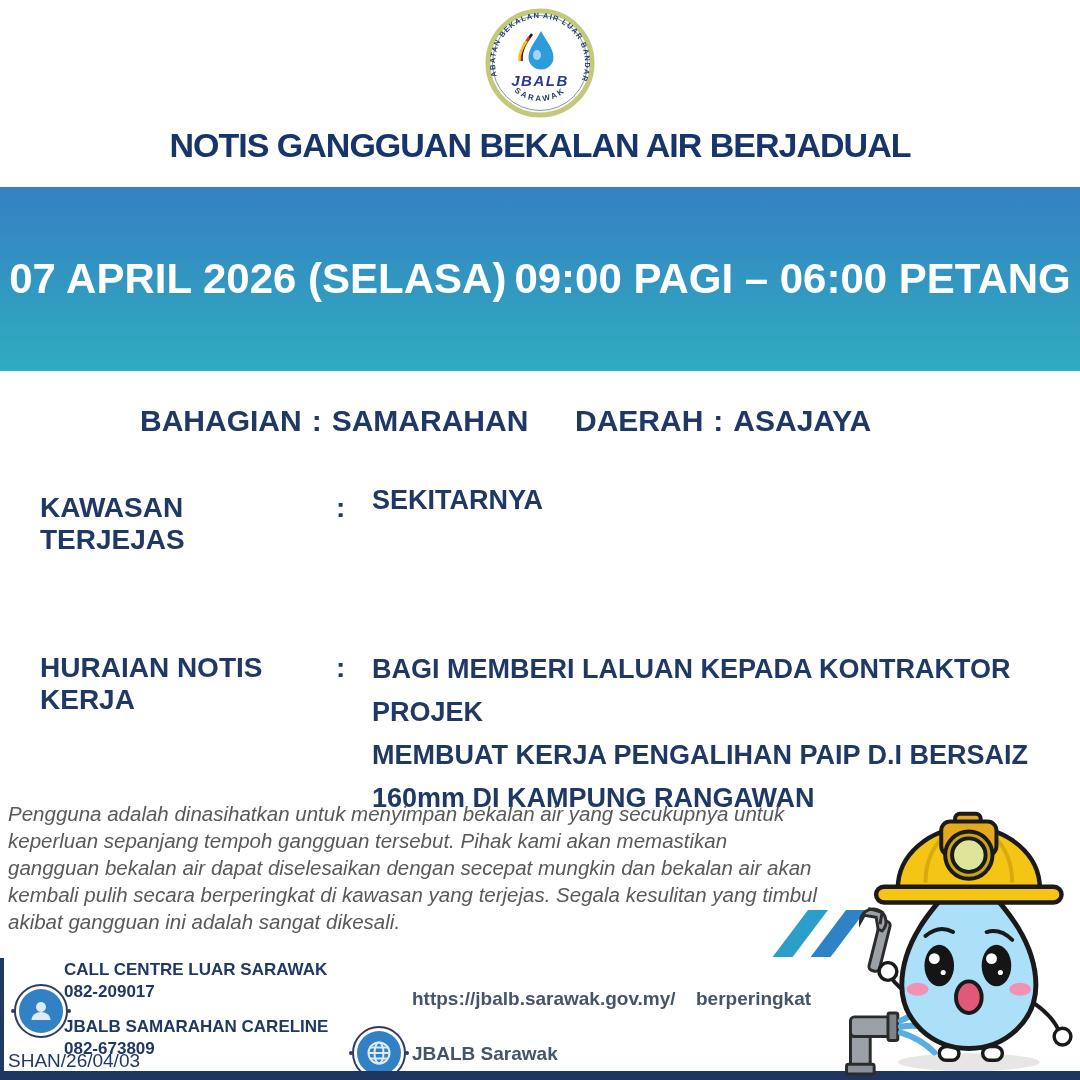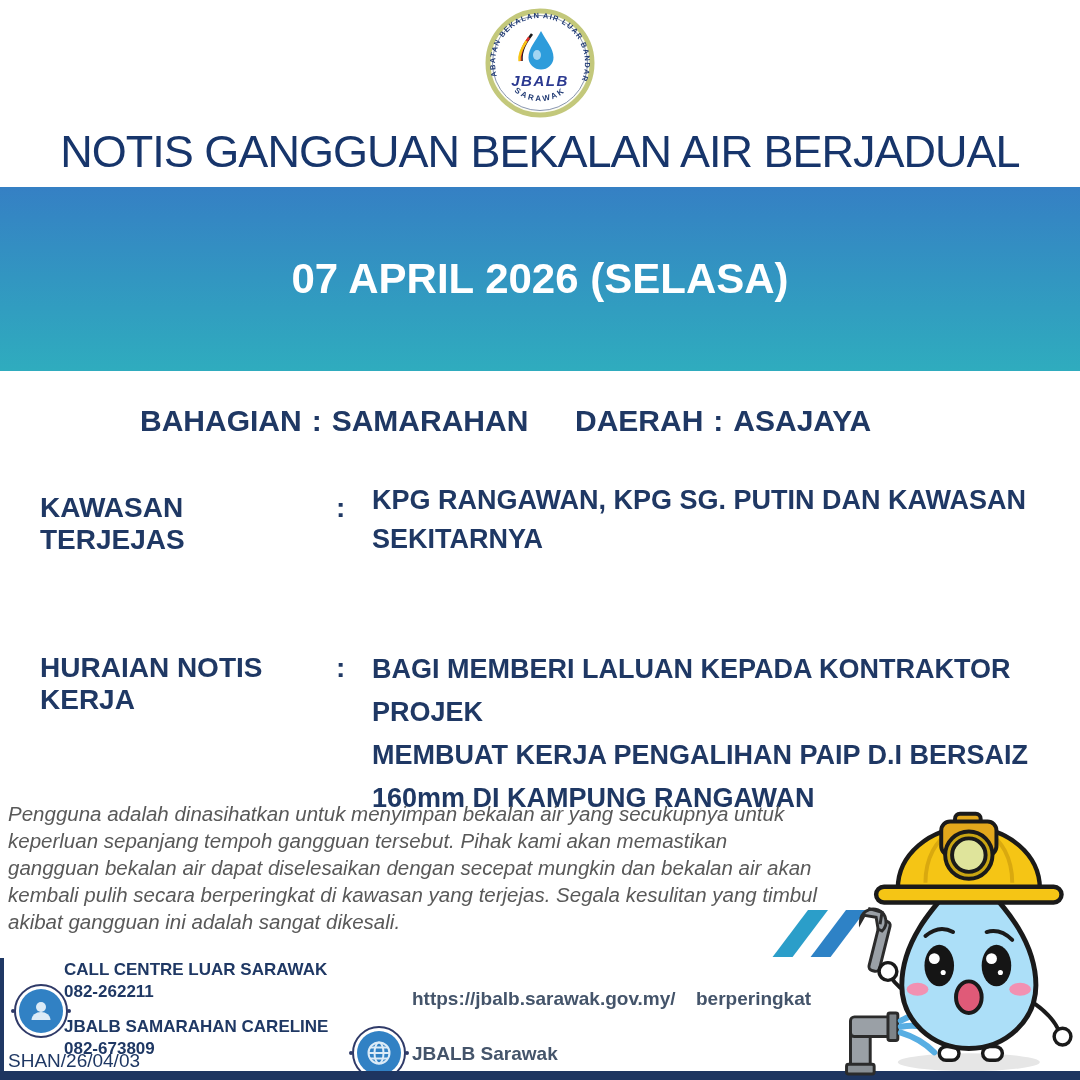--- a/index.html
+++ b/index.html
@@ -4,21 +4,21 @@
 <style>
   html,body{margin:0;padding:0;background:#fff;}
   .poster{position:relative;width:1080px;height:1080px;background:#ffffff;overflow:hidden;
           font-family:"Liberation Sans", sans-serif;color:#1F3864;}
   .abs{position:absolute;}
 
   
   .logo{left:0;right:0;top:8px;display:flex;justify-content:center;}
 
   
-  .title{left:0;right:0;top:126px;text-align:center;font-size:45px;font-weight:400;
+  .title{left:0;right:0;top:126px;text-align:center;font-size:34px;font-weight:700;
          color:#17356B;letter-spacing:-1px;}
 
   
   .banner{left:0;top:187px;width:1080px;height:184px;
           background:linear-gradient(to bottom,#3580C4 0%,#2FACBE 100%);
           display:flex;flex-direction:row;align-items:center;justify-content:center;gap:8px;}
   .banner .line{color:#ffffff;font-size:42px;font-weight:700;letter-spacing:0px;}
 
   
   .region-label{top:404px;font-size:30px;font-weight:700;}
@@ -84,33 +84,33 @@
       <path d="M56,23 C51,33 43.5,40 43.5,49.5 a12.5,12 0 0 0 25,0 C68.5,40 61,33 56,23 Z" fill="#2D9CDB"></path>
       <ellipse cx="52" cy="47" rx="4" ry="5" fill="#bfe3f7" opacity="0.8"></ellipse>
       <text x="55" y="78" text-anchor="middle" font-size="15" font-weight="bold" font-style="italic" fill="#2B3990" letter-spacing="1.5" font-family="Liberation Sans, sans-serif">JBALB</text>
     </svg>
   </div>
 
   <div class="abs title">NOTIS GANGGUAN BEKALAN AIR BERJADUAL</div>
 
   <div class="abs banner">
     <div class="line">07 APRIL 2026 (SELASA)</div>
+    <div class="line">09:00 PAGI – 06:00 PETANG</div>
   </div>
 
   <div class="abs region-label" style="left:575px;">
     <span>DAERAH</span><span class="sep">:</span><span>ASAJAYA</span>
   </div>
   <div class="abs region-label" style="left:140px;">
     <span>BAHAGIAN</span><span class="sep">:</span><span>SAMARAHAN</span>
   </div>
 
   <div class="abs info-label" style="top:492px;">KAWASAN TERJEJAS</div>
   <div class="abs info-colon" style="top:492px;">:</div>
   <div class="abs info-value kawasan-lines" style="top:481px;">
-    <div>KPG RANGAWAN, KPG SG. PUTIN DAN KAWASAN</div>
     <div>SEKITARNYA</div>
   </div>
 
   <div class="abs info-label" style="top:652px;width:320px;">HURAIAN NOTIS KERJA</div>
   <div class="abs info-colon" style="top:652px;">:</div>
   <div class="abs info-value huraian-lines" style="top:604px;margin-top:44px;">
     <div>BAGI MEMBERI LALUAN KEPADA KONTRAKTOR PROJEK</div>
     <div>MEMBUAT KERJA PENGALIHAN PAIP D.I BERSAIZ</div>
     <div>160mm DI KAMPUNG RANGAWAN</div>
   </div>
@@ -124,21 +124,21 @@
 
   <div class="abs icon-ring" style="left:14px;top:984px;">
     <div class="icon-circle">
       <svg width="30" height="30" viewBox="0 0 30 30">
         <circle cx="15" cy="11" r="5" fill="#dcebf7"></circle>
         <path d="M5.5,24 a9.5,8 0 0 1 19,0 Z" fill="#dcebf7"></path>
       </svg>
     </div>
   </div>
   <div class="abs c-label" style="left:64px;top:960px;">CALL CENTRE LUAR SARAWAK</div>
-  <div class="abs c-label" style="left:64px;top:982px;">082-262211</div>
+  <div class="abs c-label" style="left:64px;top:982px;">082-209017</div>
   <div class="abs c-label" style="left:64px;top:1017px;">JBALB SAMARAHAN CARELINE</div>
   <div class="abs c-label" style="left:64px;top:1039px;">082-673809</div>
 
   <div class="abs icon-ring" style="left:352px;top:972px;">
     <div class="icon-circle">
       <svg width="30" height="30" viewBox="0 0 30 30" fill="none" stroke="#dcebf7" stroke-width="2">
         <circle cx="15" cy="15" r="10.5"></circle>
         <ellipse cx="15" cy="15" rx="4.5" ry="10.5"></ellipse>
         <line x1="4.5" y1="15" x2="25.5" y2="15"></line>
         <line x1="6" y1="9.5" x2="24" y2="9.5"></line>

